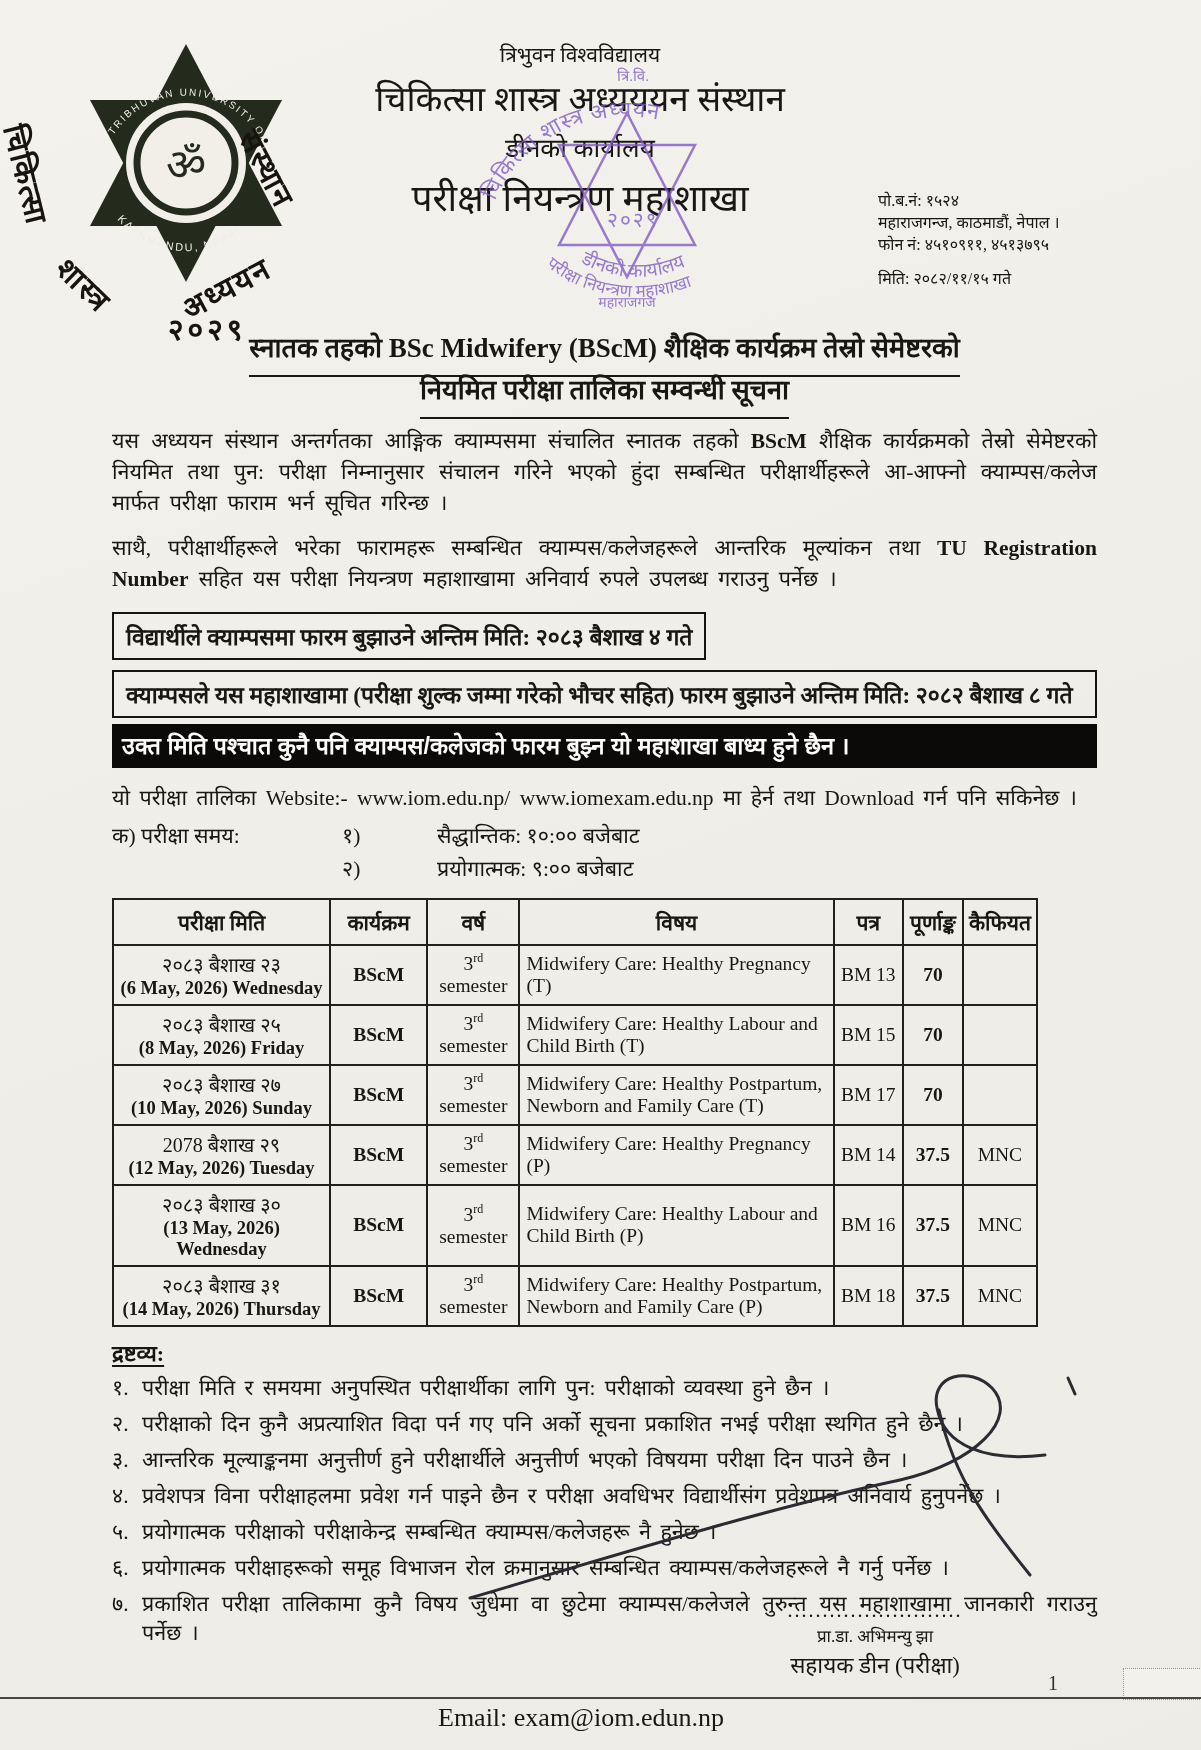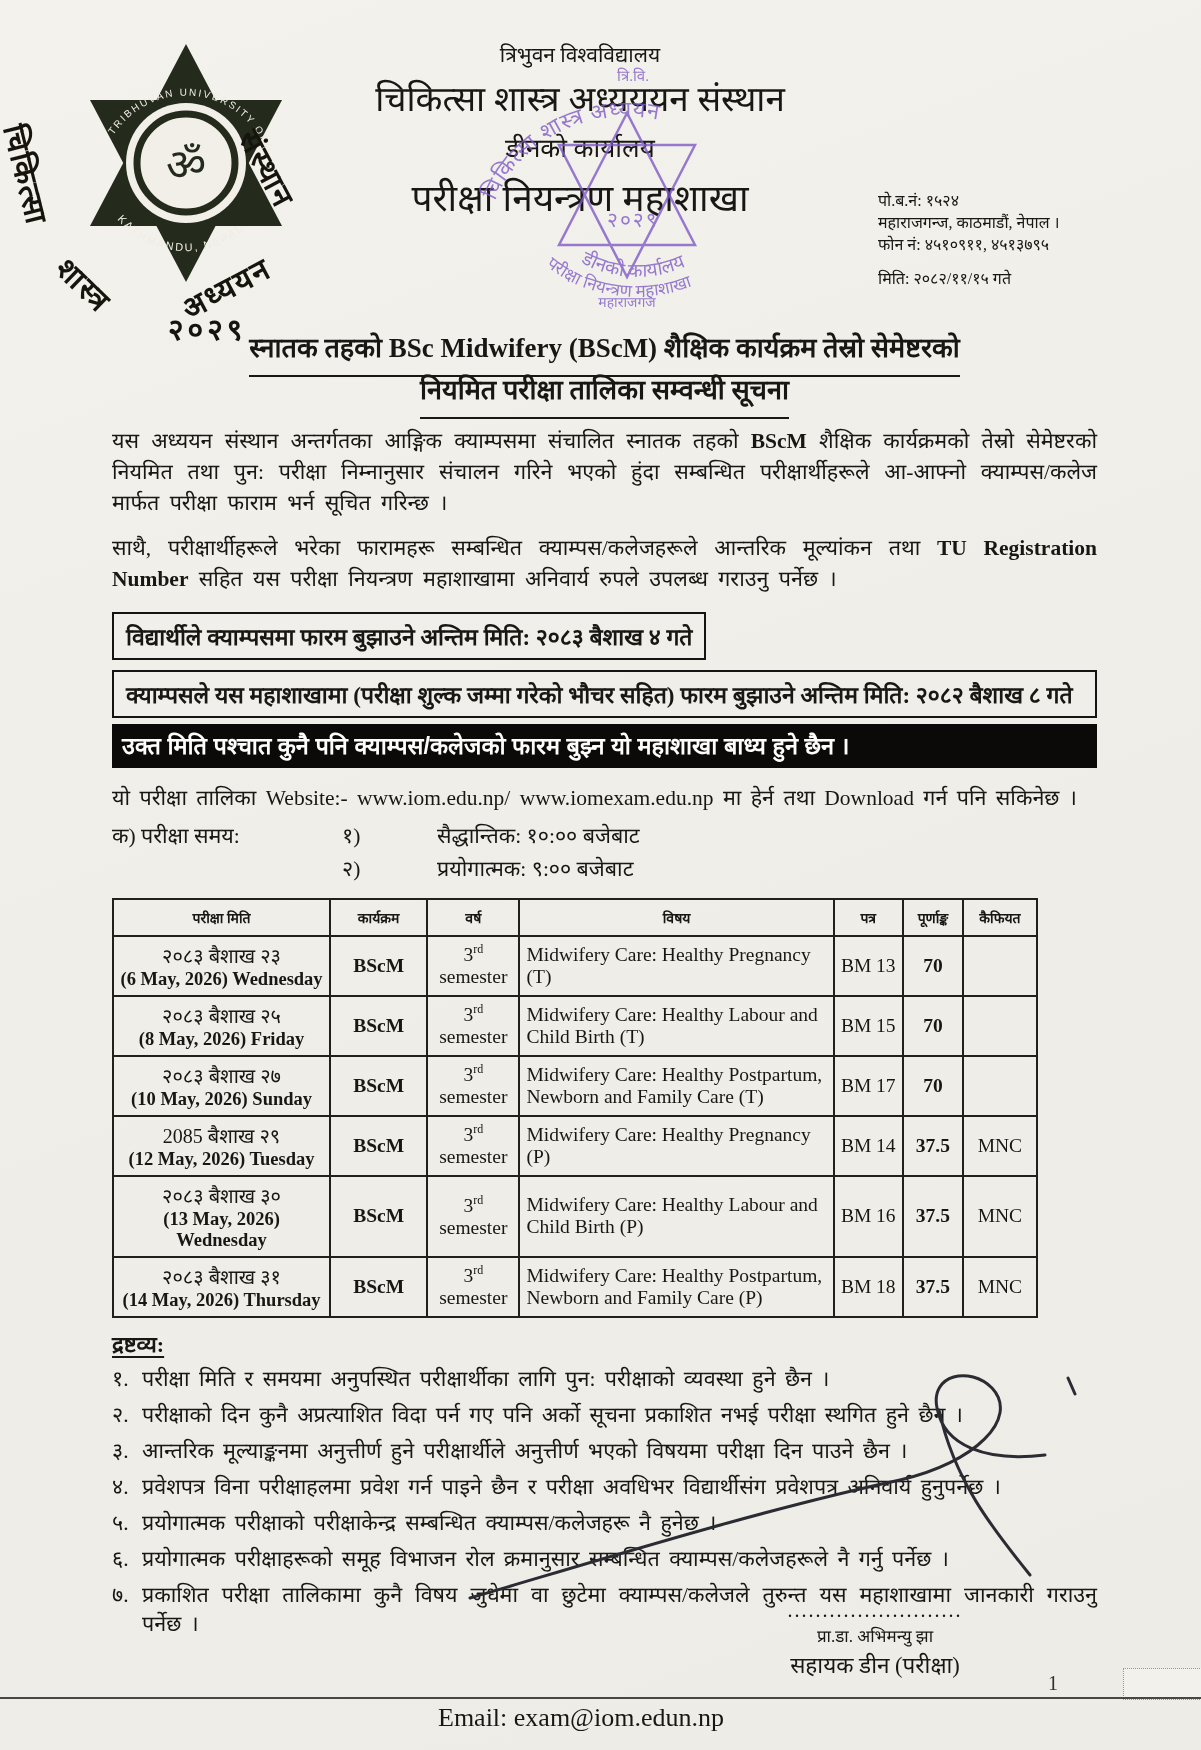--- a/index.html
+++ b/index.html
@@ -37,21 +37,21 @@
   .deadline-box.second{display:block;margin-top:10px;}
   .black-bar{background:#0b0a09;color:#fdfdfb;font-weight:bold;font-size:23.5px;padding:5px 10px 7px;margin-top:6px;font-family:"Liberation Sans","DejaVu Sans",sans-serif;}
   .website{margin-top:14px;font-size:21.5px;line-height:1.5;text-align:justify;word-spacing:4px;}
   .times{margin-top:6px;font-size:21.5px;}
   .times .row{display:flex;margin-top:4px;}
   .times .lbl{width:230px;}
   .times .num{width:95px;}
   
   table.sched{border-collapse:collapse;width:94%;margin-top:16px;table-layout:fixed;}
   table.sched th,table.sched td{border:2px solid #23201b;padding:5px 6px;font-size:19.5px;vertical-align:middle;}
-  table.sched th{font-weight:bold;font-size:14px;padding:8px 4px;border-radius:21px;}
+  table.sched th{font-weight:bold;font-size:21px;padding:8px 4px;border-radius:21px;}
   col.c-date{width:23.5%;}col.c-prog{width:10.5%;}col.c-year{width:10%;}
   col.c-subj{width:34%;}col.c-paper{width:7.5%;}col.c-marks{width:6.5%;}col.c-rem{width:8%;}
   td.date,td.prog,td.year,td.paper,td.marks,td.rem{text-align:center;}
   td.date .np{font-size:20px;}
   td.date .en{font-weight:bold;font-size:18.5px;}
   td.prog{font-weight:bold;}
   td.marks{font-weight:bold;border-radius:11px;}
   td.year{font-size:18.5px;line-height:1.15;}
   
   .notes{margin-top:10px;}
@@ -222,21 +222,21 @@
             </td>
           <td class="prog">BScM</td>
           <td class="year"><span>3</span><sup>rd</sup><br><span>semester</span></td>
           <td class="subj">Midwifery Care: Healthy Postpartum, Newborn and Family Care (T)</td>
           <td class="paper">BM 17</td>
           <td class="marks">70</td>
           <td class="rem"></td>
         </tr>
         <tr>
           <td class="date">
-              <div class="np">2085 बैशाख २९</div>
+              <div class="np">2078 बैशाख २९</div>
               <div class="en">(12 May, 2026) Tuesday</div>
             </td>
           <td class="prog">BScM</td>
           <td class="year"><span>3</span><sup>rd</sup><br><span>semester</span></td>
           <td class="subj">Midwifery Care: Healthy Pregnancy (P)</td>
           <td class="paper">BM 14</td>
           <td class="marks">37.5</td>
           <td class="rem">MNC</td>
         </tr>
         <tr>

